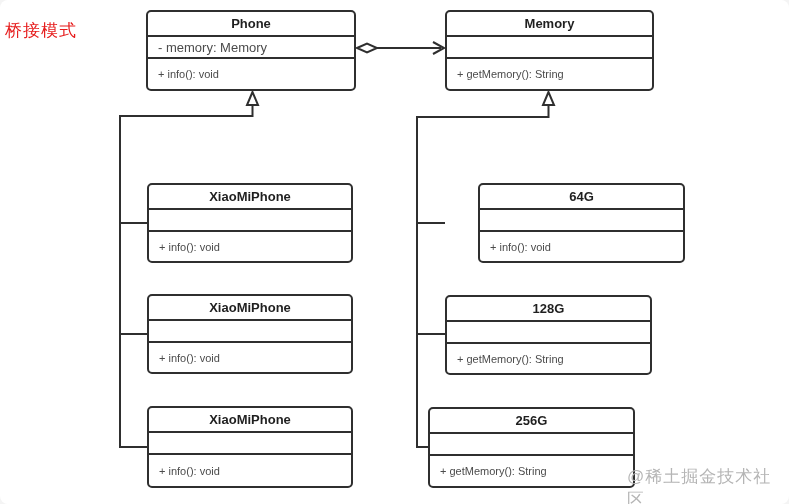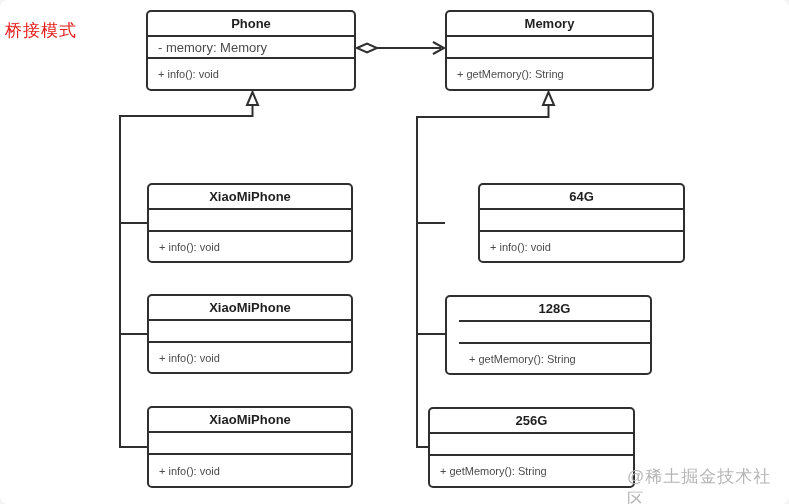--- a/index.html
+++ b/index.html
@@ -114,21 +114,21 @@
     <div class="uml-attrs"></div>
     <div class="uml-methods">+ info(): void</div>
   </div>
 
   <div class="uml-class" style="left:147px;top:294px;width:206px;height:80px;">
     <div class="uml-title">XiaoMiPhone</div>
     <div class="uml-attrs"></div>
     <div class="uml-methods">+ info(): void</div>
   </div>
 
-  <div class="uml-class" style="left:445px;top:295px;width:207px;height:80px;padding-left:12px;">
+  <div class="uml-class" style="left:445px;top:295px;width:207px;height:80px;">
     <div class="uml-title">128G</div>
     <div class="uml-attrs"></div>
     <div class="uml-methods">+ getMemory(): String</div>
   </div>
 
   <div class="uml-class" style="left:147px;top:406px;width:206px;height:82px;">
     <div class="uml-title">XiaoMiPhone</div>
     <div class="uml-attrs"></div>
     <div class="uml-methods">+ info(): void</div>
   </div>

